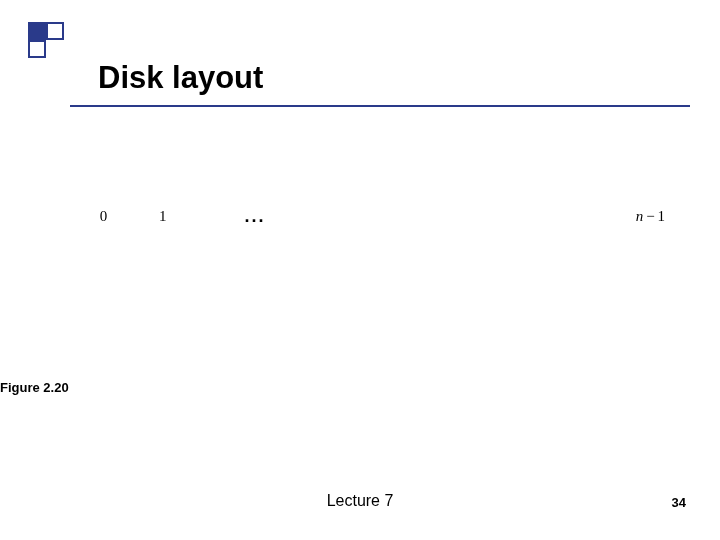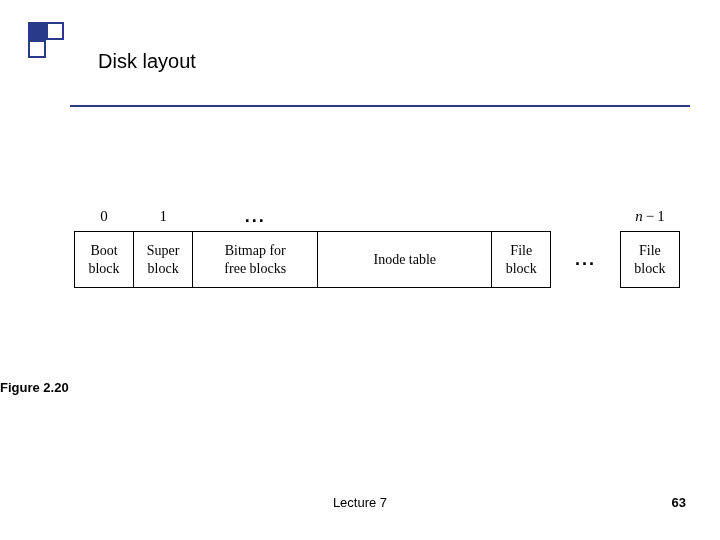--- a/index.html
+++ b/index.html
@@ -37,24 +37,24 @@
   .rule {
     position: absolute;
     left: 70px;
     right: 30px;
     top: 105px;
     border-top: 2px solid #2a3a8a;
   }
 
   .title {
     position: absolute;
-    top: 50px;
+    top: 60px;
     left: 98px;
-    font-size: 20px;
-    font-weight: 400;
+    font-size: 31px;
+    font-weight: 700;
   }
 
   
   .diagram {
     position: absolute;
     top: 205px;
     left: 74px;
     right: 40px;
   }
   .diagram table {
@@ -104,21 +104,21 @@
     font-size: 13px;
     font-weight: bold;
   }
 
   .footer-left {
     position: absolute;
     bottom: 30px;
     left: 0;
     right: 0;
     text-align: center;
-    font-size: 13px;
+    font-size: 16px;
   }
   .footer-right {
     position: absolute;
     bottom: 30px;
     right: 34px;
     font-size: 13px;
     font-weight: bold;
   }
 </style>
 </head>
@@ -149,29 +149,20 @@
       <th>0</th>
       <th>1</th>
       <th><span class="dots">...</span></th>
       <th></th>
       <th></th>
       <th></th>
       <th>
         <span class="ital">n</span><span> − 1</span>
       </th>
     </tr>
-    <tr>
-      <td class="bordered">Boot<br>block</td>
-      <td class="bordered">Super<br>block</td>
-      <td class="bordered">Bitmap for<br>free blocks</td>
-      <td class="bordered">Inode table</td>
-      <td class="bordered">File<br>block</td>
-      <td><span class="dots">...</span></td>
-      <td class="bordered">File<br>block</td>
-    </tr>
   </tbody>
     </table>
 </div>
 
 <div class="caption">Figure 2.20</div>
 
 <div class="footer-left">Lecture 7</div>
-<div class="footer-right">63</div>
+<div class="footer-right">34</div>
 
 </body></html>

